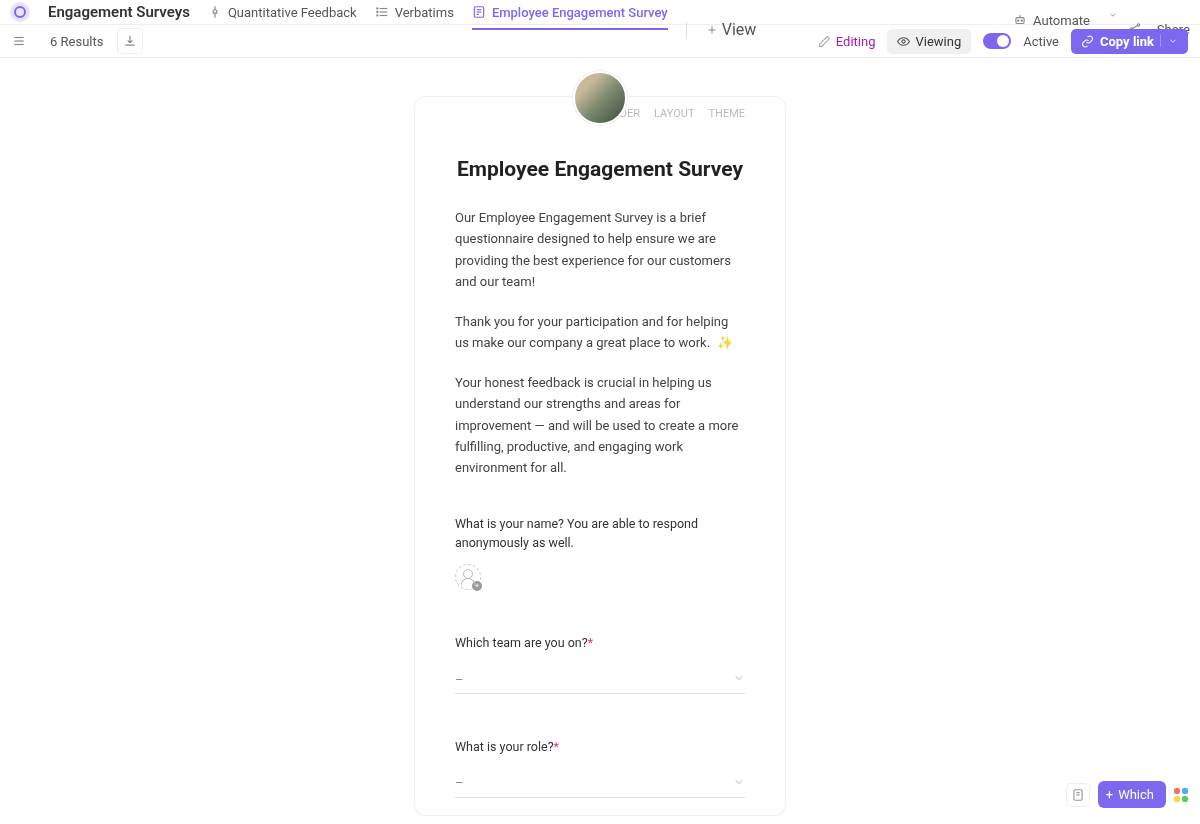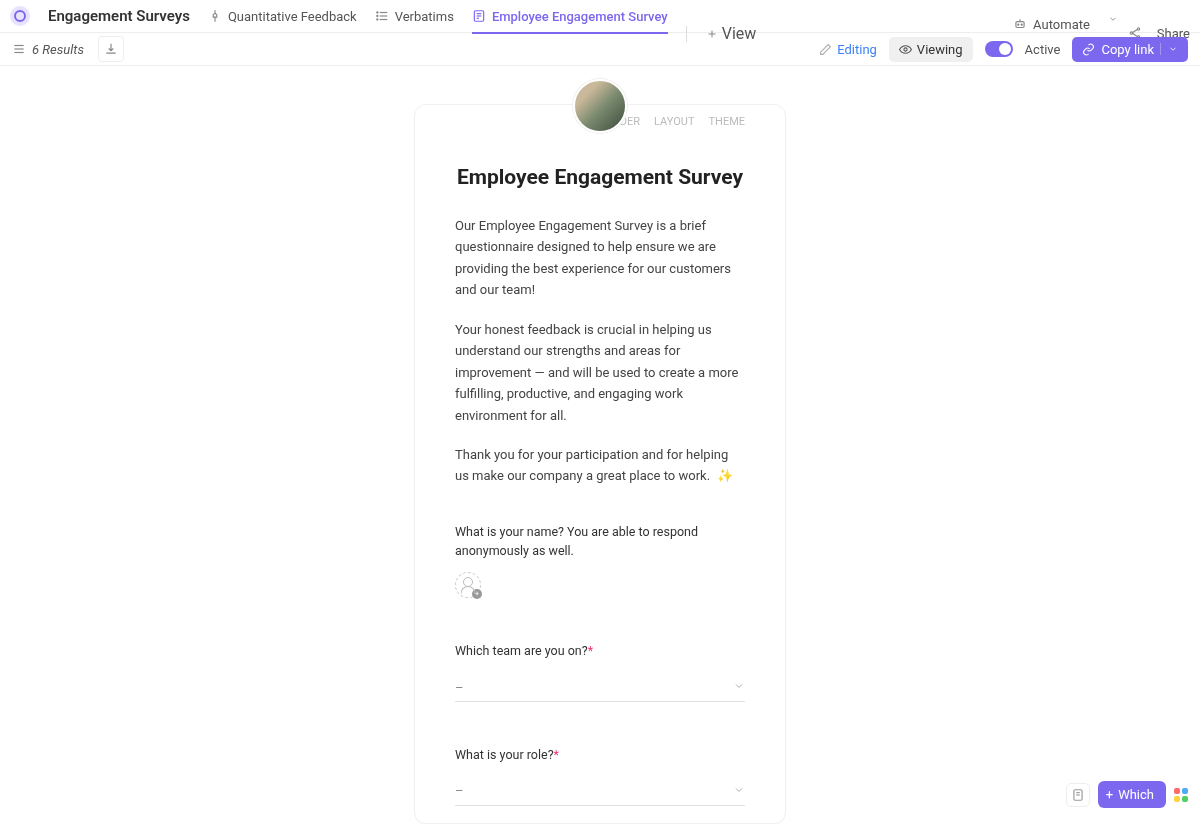--- a/index.html
+++ b/index.html
@@ -11,21 +11,21 @@
     width: 1200px;
     height: 824px;
     overflow: hidden;
     position: relative;
   }
   .top-bar {
     display: flex;
     align-items: center;
     justify-content: space-between;
     padding: 0 10px;
-    height: 33px;
+    height: 25px;
     border-bottom: 1px solid #eee;
   }
   .top-left { display: flex; align-items: center; gap: 18px; }
   .logo-badge {
     width: 20px; height: 20px;
     border-radius: 50%;
     background: #e8e2ff;
     display: flex; align-items: center; justify-content: center;
   }
   .logo-inner {
@@ -74,52 +74,52 @@
   .caret { width: 10px; height: 10px; }
   .share-btn { display: flex; align-items: center; gap: 15px; color: #555; font-size: 13px; cursor: pointer; margin-top: 34px; }
   .second-bar {
     display: flex; align-items: center; justify-content: space-between;
     padding: 8px 12px;
     border-bottom: 1px solid #eee;
     height: 33px;
   }
   .second-left { display: flex; align-items: center; gap: 14px; }
   .results-btn {
-    display: flex; align-items: center; gap: 6px;
-    color: #555; font-size: 13px; cursor: pointer; font-style: italic;
+    display: flex; align-items: center; gap: 24px;
+    color: #555; font-size: 13px; cursor: pointer;
   }
   .download-btn {
     width: 26px; height: 26px;
     display: flex; align-items: center; justify-content: center;
     border: 1px solid #eee; border-radius: 4px; cursor: pointer;
   }
   .second-right { display: flex; align-items: center; gap: 12px; }
   .mode-toggle { display: flex; align-items: center; gap: 2px; }
   .mode-item {
     display: flex; align-items: center; gap: 5px;
     padding: 5px 10px;
     border-radius: 5px;
     font-size: 13px;
-    color: #3b82f6; cursor: pointer;
+    color: #a21caf; cursor: pointer;
   }
   .mode-item.active { background: #f0f0f0; color: #333; }
   .toggle-switch {
     width: 28px; height: 16px; background: #7b68ee;
     border-radius: 10px; position: relative; cursor: pointer;
   }
   .toggle-knob {
     width: 12px; height: 12px; background: #fff; border-radius: 50%;
     position: absolute; top: 2px; right: 2px;
   }
   .active-label { font-size: 13px; color: #555; }
   .copy-link-btn {
     display: flex; align-items: center; gap: 6px;
     background: #7b68ee; color: #fff;
     padding: 5px 10px; border-radius: 5px;
-    font-size: 13px; cursor: pointer;
+    font-size: 13px; cursor: pointer; font-weight: bold;
   }
   .copy-link-caret {
     border-left: 1px solid rgba(255,255,255,0.3);
     padding: 1px 0 1px 7px;
     display:flex; align-items:center;
   }
   .canvas {
     background: #fff;
     height: calc(100% - 66px);
     overflow-y: auto;
@@ -377,25 +377,25 @@
     <div class="trim-row">
       <span class="trim-item">HEADER</span>
       <span class="trim-item">LAYOUT</span>
       <span class="trim-item">THEME</span>
     </div>
     <div class="avatar-circle"></div>
 
     <h1 class="form-title">Employee Engagement Survey</h1>
 
     <p class="form-desc">Our Employee Engagement Survey is a brief questionnaire designed to help ensure we are providing the best experience for our customers and our team!</p>
-    <p class="form-desc">Your honest feedback is crucial in helping us understand our strengths and areas for improvement — and will be used to create a more fulfilling, productive, and engaging work environment for all.</p>
     <p class="form-desc">
       <span>Thank you for your participation and for helping us make our company a great place to work.</span>
       <span class="sparkle">✨</span>
     </p>
+    <p class="form-desc">Your honest feedback is crucial in helping us understand our strengths and areas for improvement — and will be used to create a more fulfilling, productive, and engaging work environment for all.</p>
 
     <div class="question-block">
       <div class="question-label">What is your name? You are able to respond anonymously as well.</div>
       <div class="person-add">
         <div class="plus-badge">+</div>
       </div>
     </div>
 
     <div class="question-block">
       <div class="question-label">

